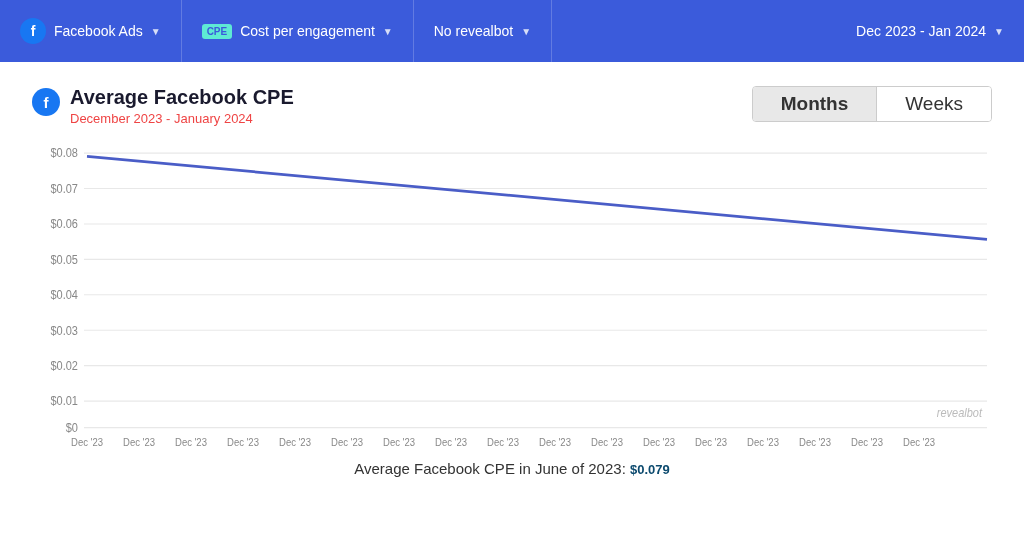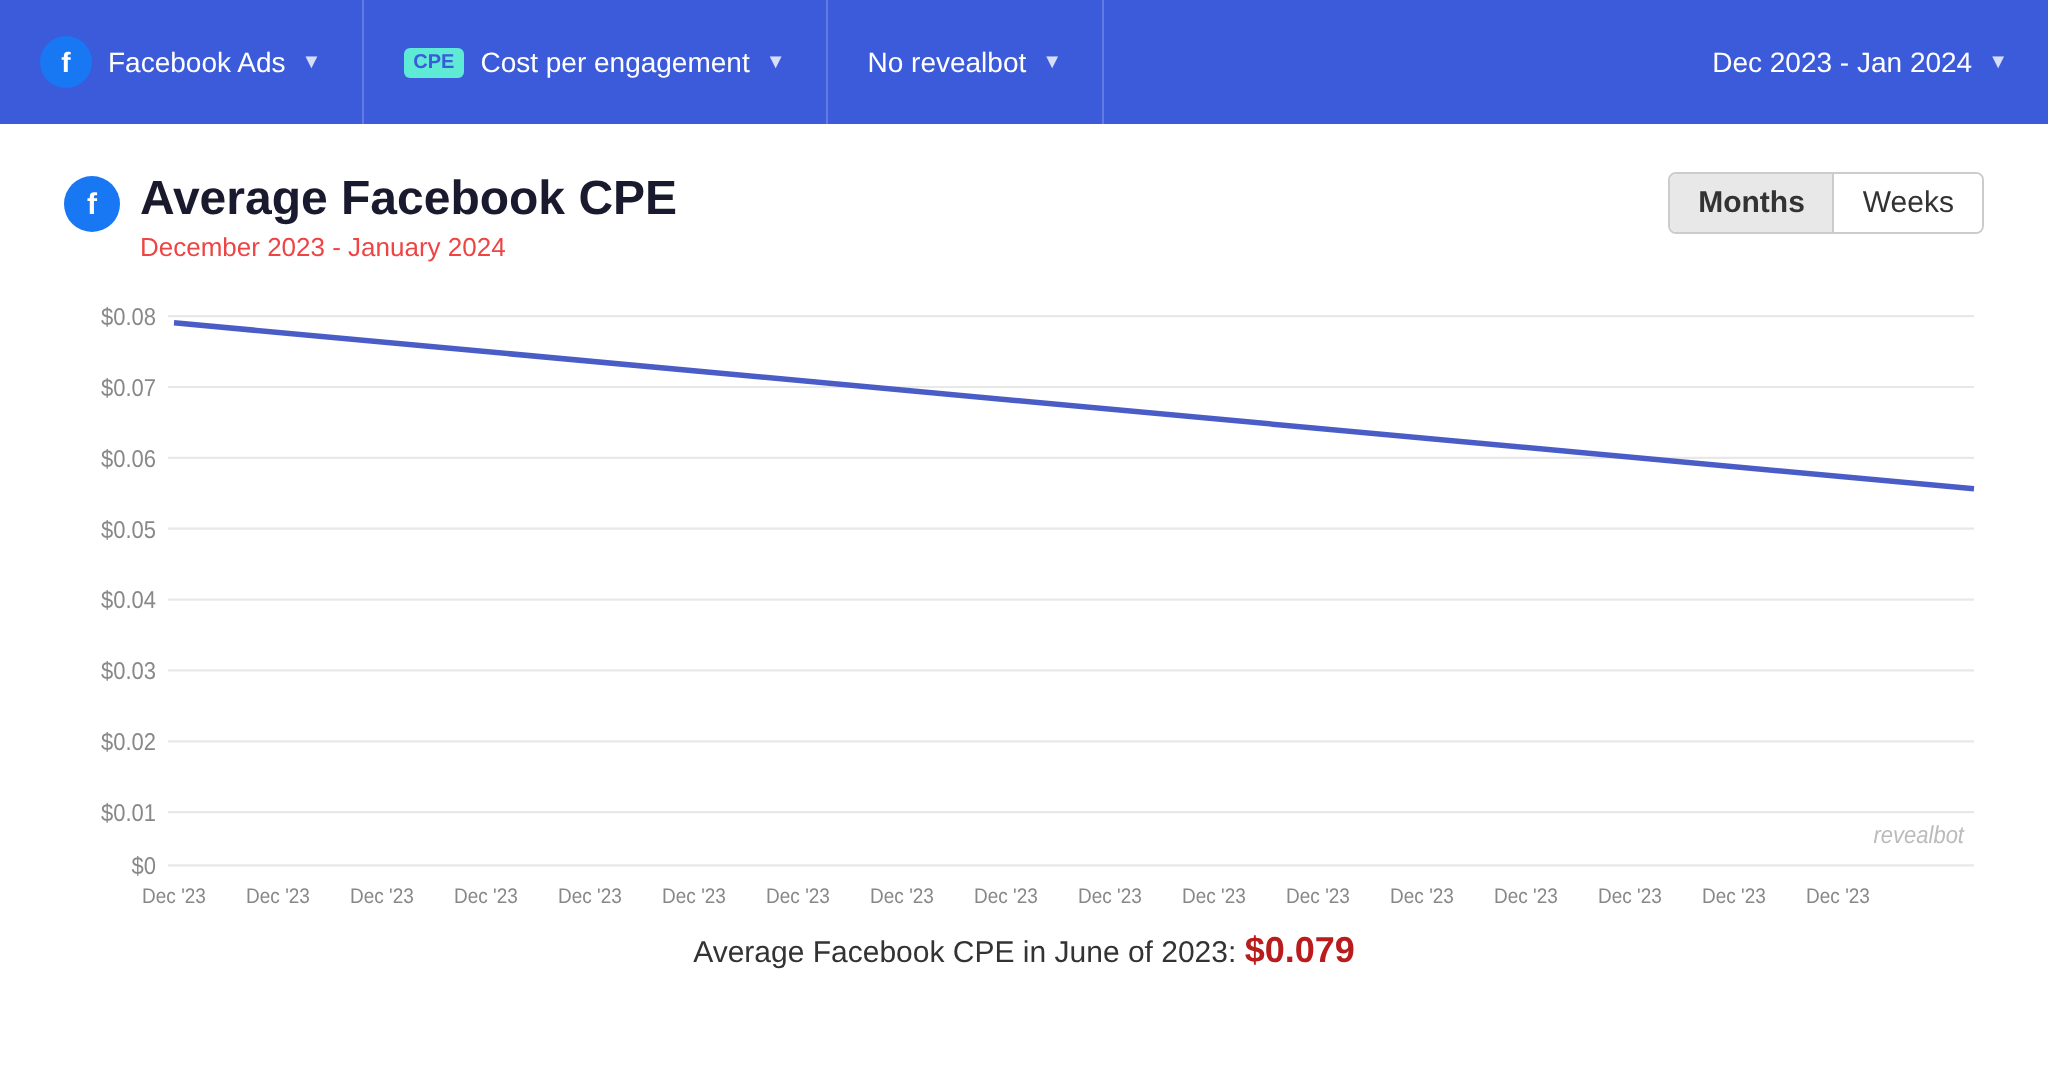--- a/index.html
+++ b/index.html
@@ -64,32 +64,32 @@
     }
     .fb-icon-small {
       width: 28px; height: 28px;
       background: #1877f2;
       border-radius: 50%;
       display: flex; align-items: center; justify-content: center;
       color: white; font-weight: bold; font-size: 15px;
       flex-shrink: 0;
       margin-top: 2px;
     }
-    .chart-title { font-size: 24px; font-weight: 700; color: #1a1a2e; }
+    .chart-title { font-size: 20px; font-weight: 700; color: #1a1a2e; }
     .chart-subtitle { font-size: 13px; color: #ef4444; margin-top: 2px; }
 
     .toggle-buttons {
       display: flex;
       border: 1px solid #ccc;
       border-radius: 4px;
       overflow: hidden;
     }
     .toggle-btn {
-      padding: 6px 14px;
-      font-size: 15px;
+      padding: 6px 28px;
+      font-size: 19px;
       cursor: pointer;
       background: #fff;
       color: #333;
       border: none;
       outline: none;
     }
     .toggle-btn.active {
       background: #e8e8e8;
       font-weight: 600;
     }
@@ -111,23 +111,23 @@
     }
 
     
     .bottom-summary {
       text-align: center;
       margin-top: 8px;
       font-size: 15px;
       color: #333;
     }
     .bottom-summary .amount {
-      font-size: 18px;
+      font-size: 13px;
       font-weight: 800;
-      color: #b91c1c;
+      color: #0c4a6e;
       text-align: right;
     }
   </style>
 </head>
 <body>
 
 <nav class="top-nav">
   <div class="nav-item">
     <div class="fb-icon-circle">f</div>
     <span>Facebook Ads</span>

